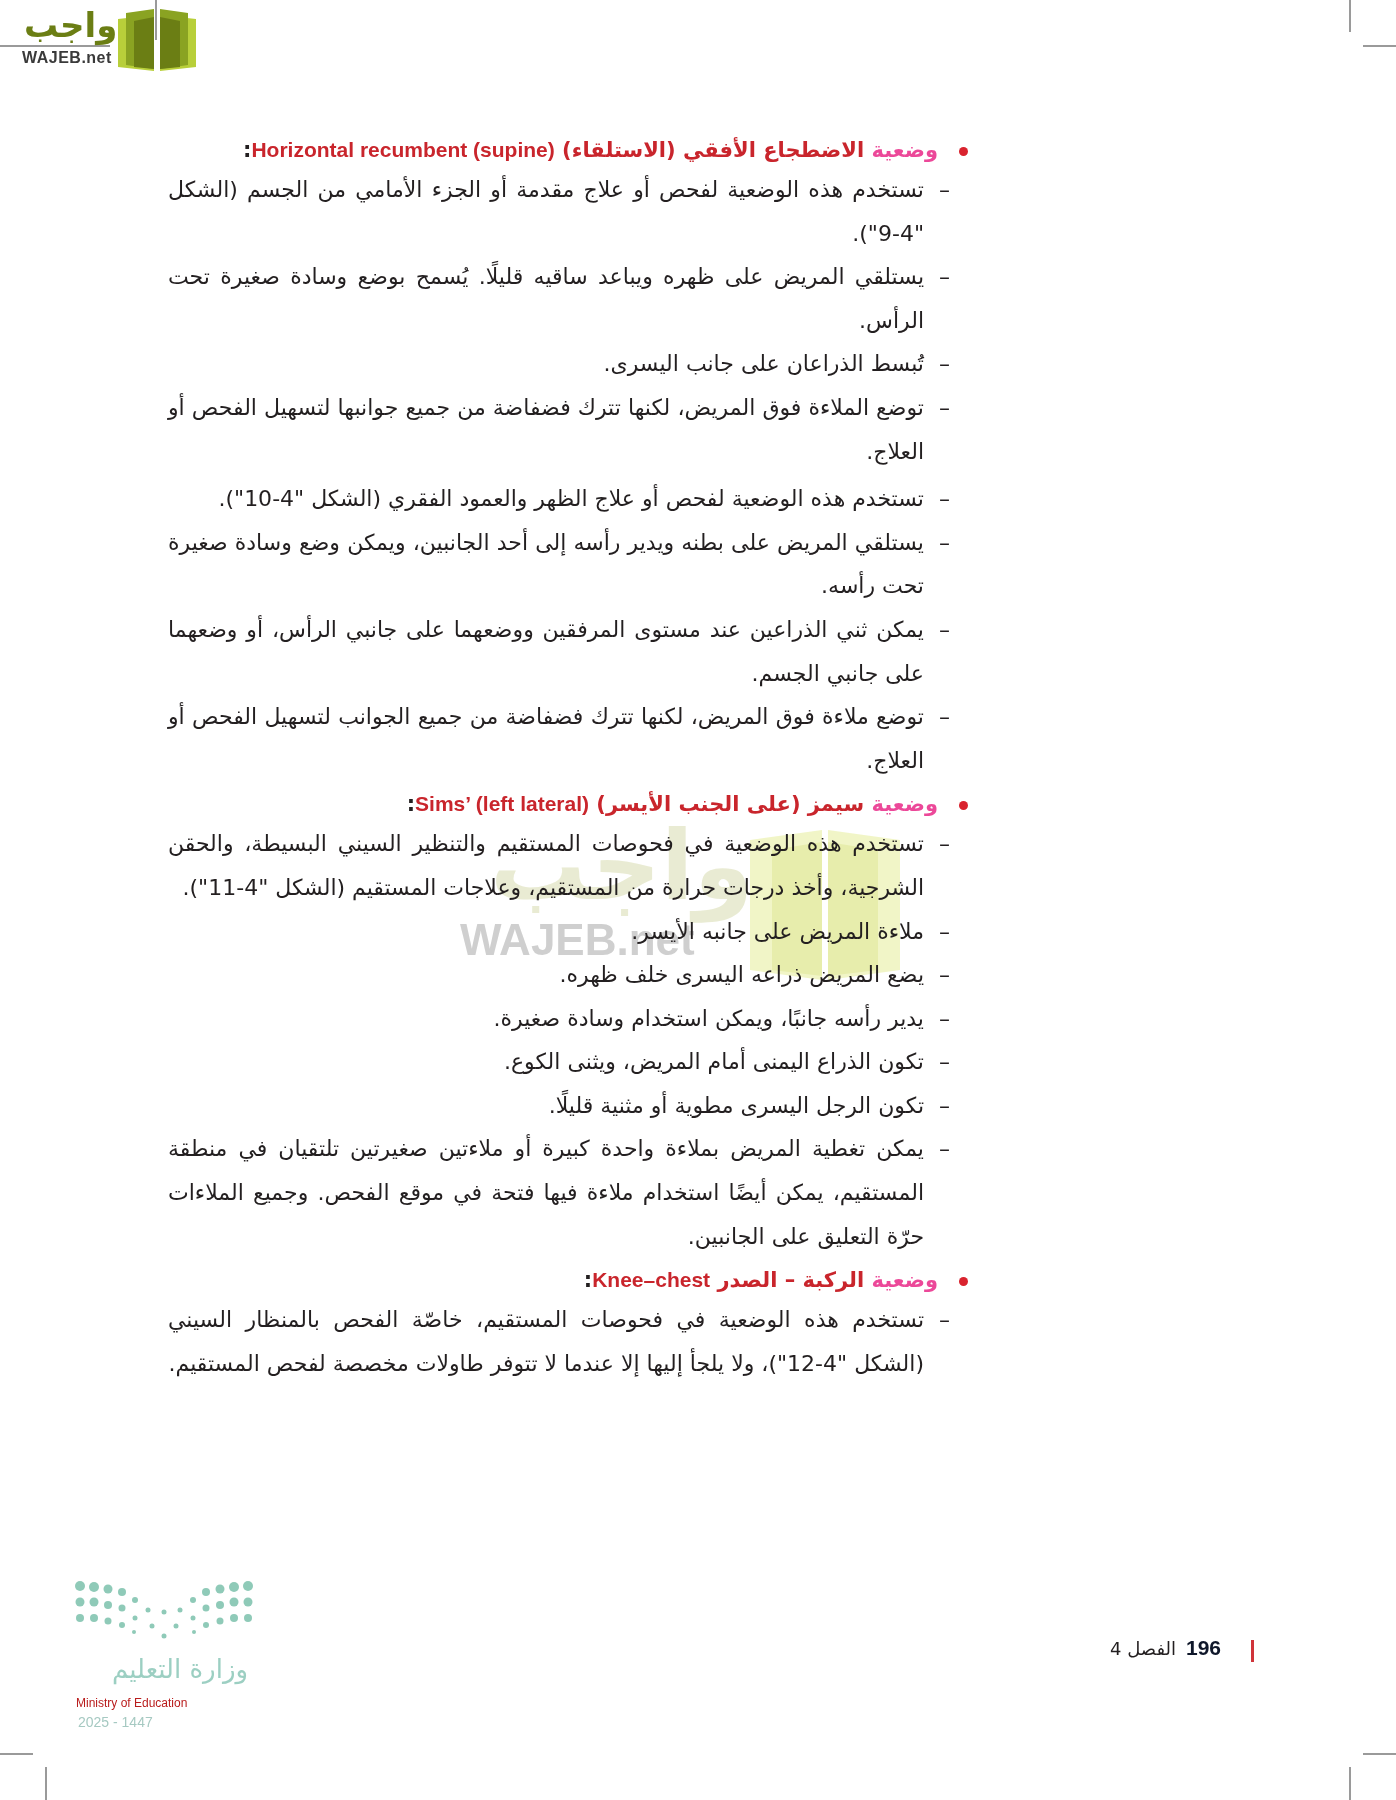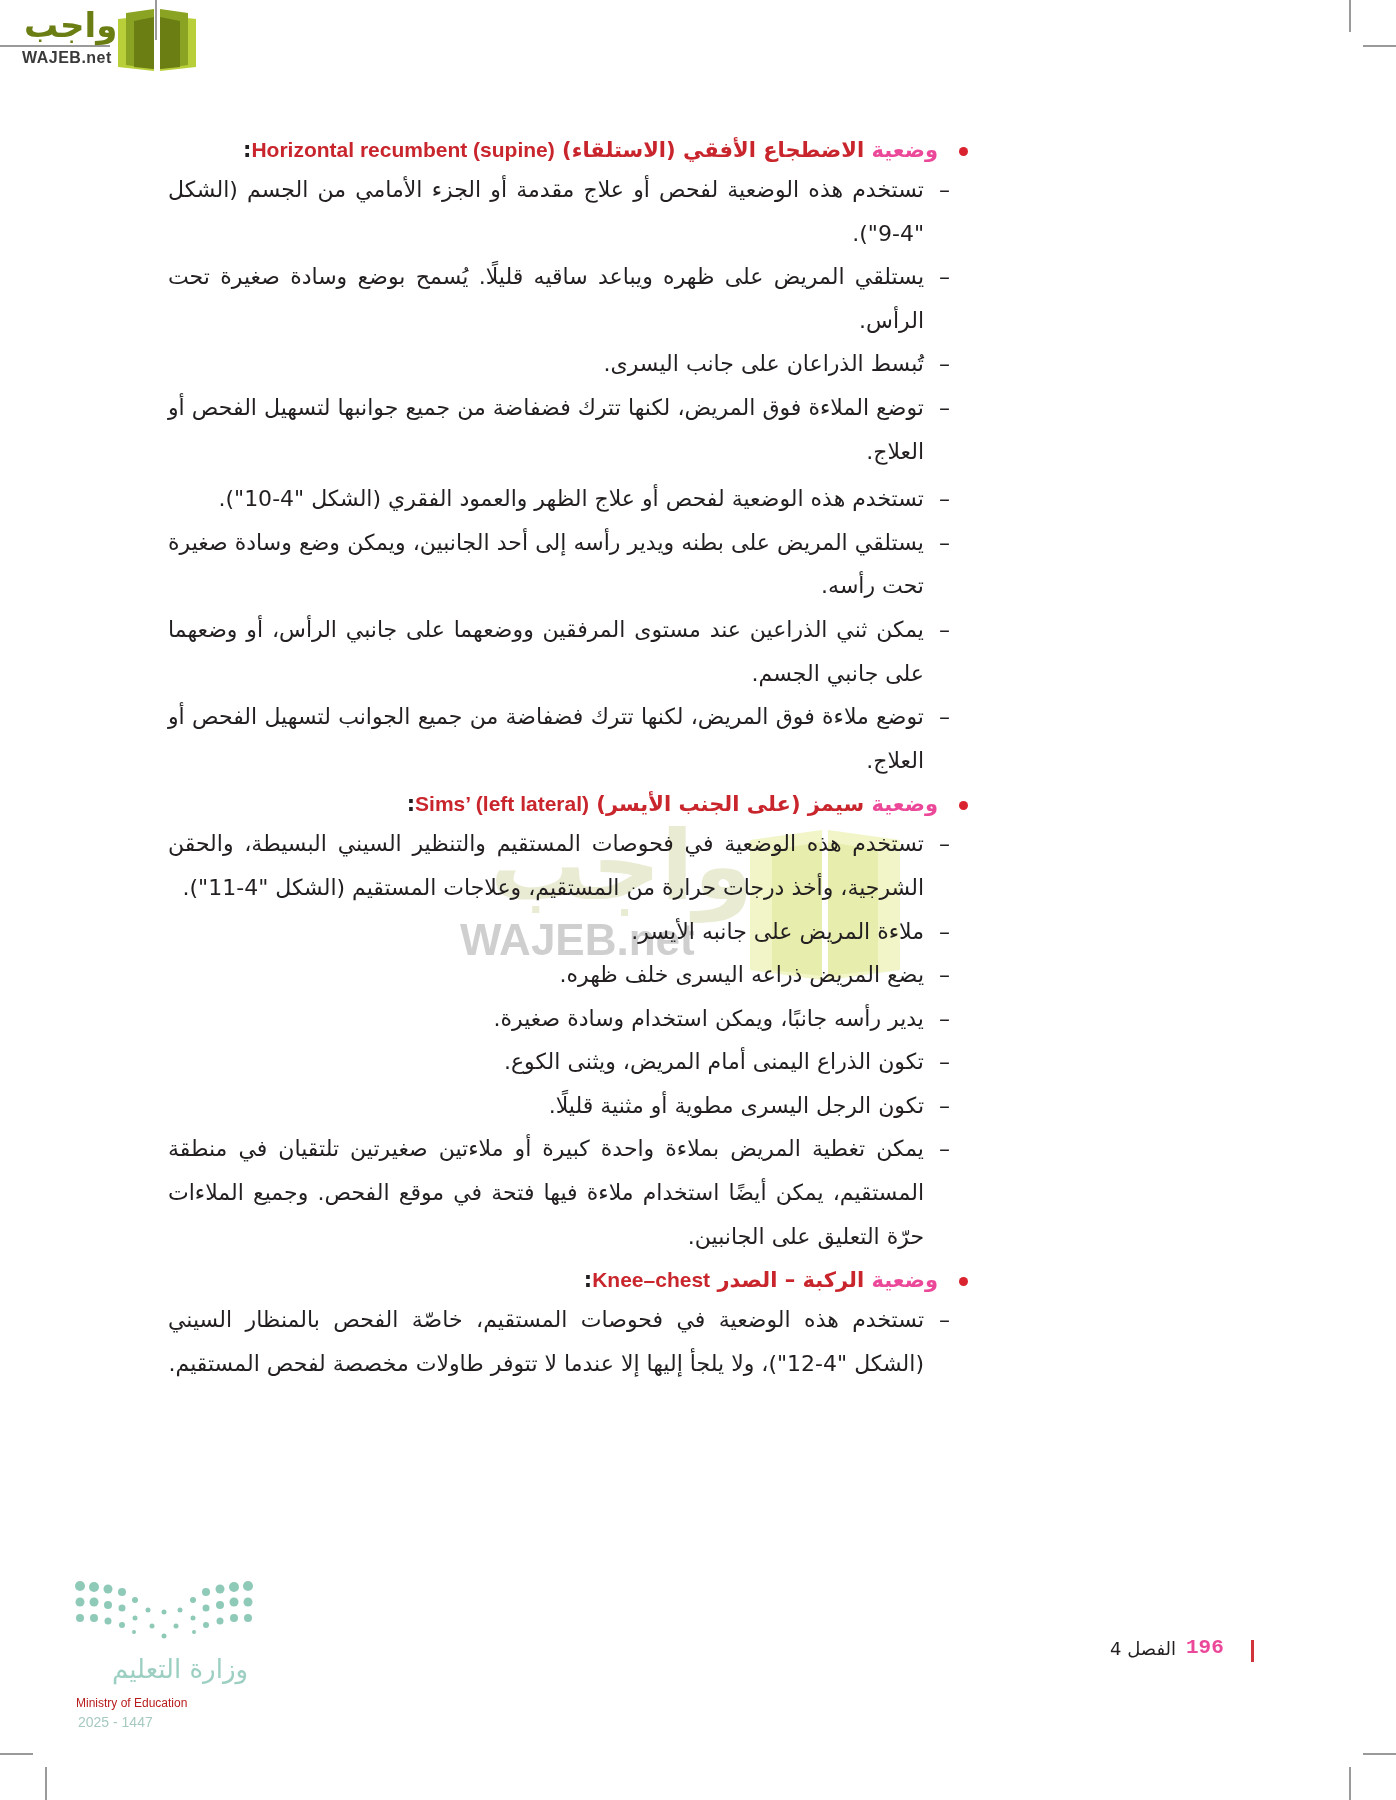--- a/index.html
+++ b/index.html
@@ -44,21 +44,21 @@
   .watermark .en { position: absolute; left: 10px; top: 95px; font-size: 44px; font-weight: bold; color: #a8a8a8; font-family: "Liberation Sans", sans-serif; }
   .watermark svg { position: absolute; left: 300px; top: 0; }
 
   .moe-logo { position: absolute; left: 74px; top: 1580px; width: 180px; height: 150px; direction: ltr; }
   .moe-logo .ar { position: absolute; left: 4px; top: 74px; font-size: 26px; color: #9ccfc2; font-family: "DejaVu Sans", sans-serif; width: 170px; text-align: right; direction: rtl; }
   .moe-logo .en { position: absolute; left: 2px; top: 116px; font-size: 12px; color: #b91c1c; font-family: "Liberation Sans", sans-serif; }
   .moe-logo .yr { position: absolute; left: 4px; top: 134px; font-size: 14px; color: #a6c9c2; font-family: Liberation Sans, sans-serif; }
 
   .footer { position: absolute; top: 1636px; left: 1100px; width: 170px; height: 30px; direction: ltr; }
   .footer .chap { position: absolute; left: 10px; top: 2px; font-size: 18px; color: #231f20; direction: rtl; unicode-bidi: embed; }
-  .footer .num { position: absolute; left: 86px; top: 0; font-size: 21px; font-weight: bold; color: #ec4899; font-family: Liberation Mono, monospace; }
+  .footer .num { position: absolute; left: 86px; top: 0; font-size: 21px; font-weight: bold; color: #0f172a; font-family: Liberation Sans, sans-serif; }
   .footer .bar { position: absolute; left: 151px; top: 4px; width: 3px; height: 22px; background: #d0343a; }
 </style>
 </head>
 <body>
 
 <div class="crop" style="left:155px; top:0; width:2px; height:40px;"></div>
 <div class="crop" style="left:0; top:45px; width:110px; height:2px;"></div>
 <div class="crop" style="left:1349px; top:0; width:2px; height:32px;"></div>
 <div class="crop" style="left:1363px; top:45px; width:33px; height:2px;"></div>
 <div class="crop" style="left:0; top:1753px; width:33px; height:2px;"></div>

